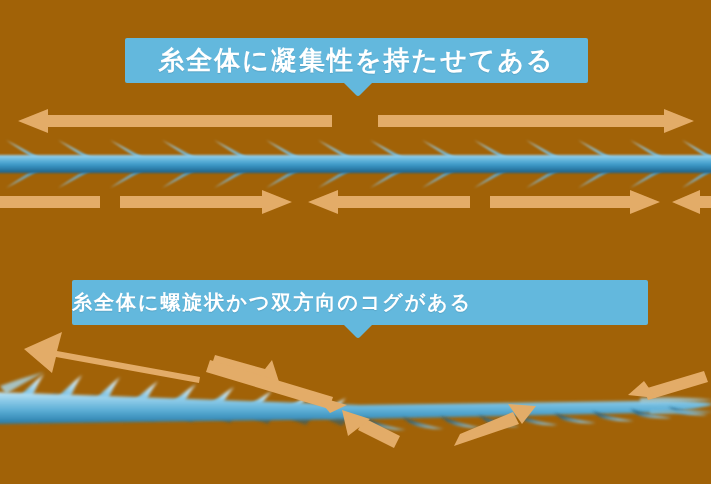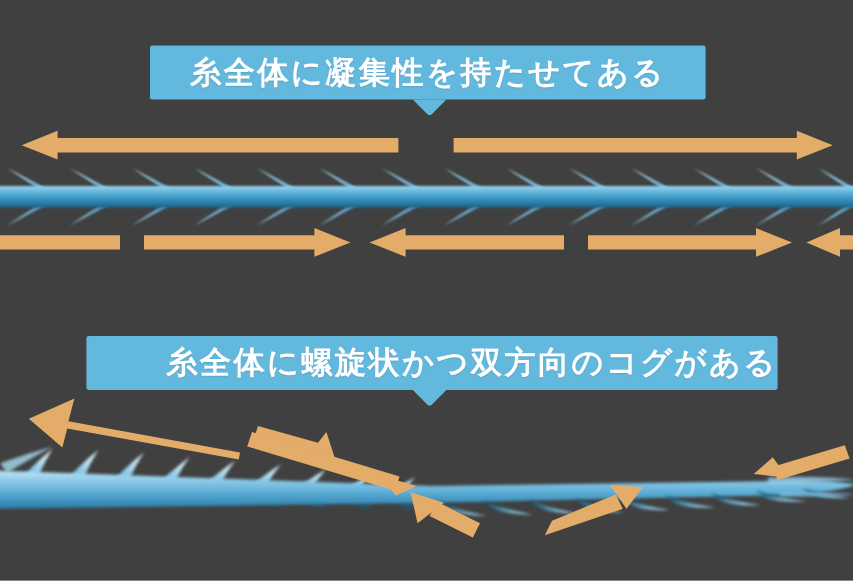--- a/index.html
+++ b/index.html
@@ -2,42 +2,42 @@
 <html><head>
 <meta charset="utf-8">
 <style>
   html,body{margin:0;padding:0;background:#ffffff;}
   body{
     font-family:"Liberation Sans","DejaVu Sans",sans-serif;
   }
   #stage{
     position:relative;
     width:711px;height:484px;
-    background:#404040;
+    background:#a16207;
     overflow:hidden;
   }
   #stage svg{position:absolute;left:0;top:0;}
   .lbl-text{
     position:absolute;
     color:#ffffff;
     font-weight:bold;
     white-space:nowrap;
     letter-spacing:2px;
     text-shadow:0 1px 1px rgba(0,0,0,.10);
     pointer-events:none;
   }
   #label1-text{
     left:125px;top:38px;width:463px;height:45px;
     line-height:45px;text-align:center;
     font-size:26px;
   }
   #label2-text{
     left:72px;top:280px;width:576px;height:45px;
-    line-height:45px;text-align:right;
-    font-size:26px;
+    line-height:45px;text-align:left;
+    font-size:20px;
   }
 </style>
 </head>
 <body>
 
 <div id="stage">
 
   <svg width="711" height="484" viewBox="0 0 711 484">
     <defs>
 

